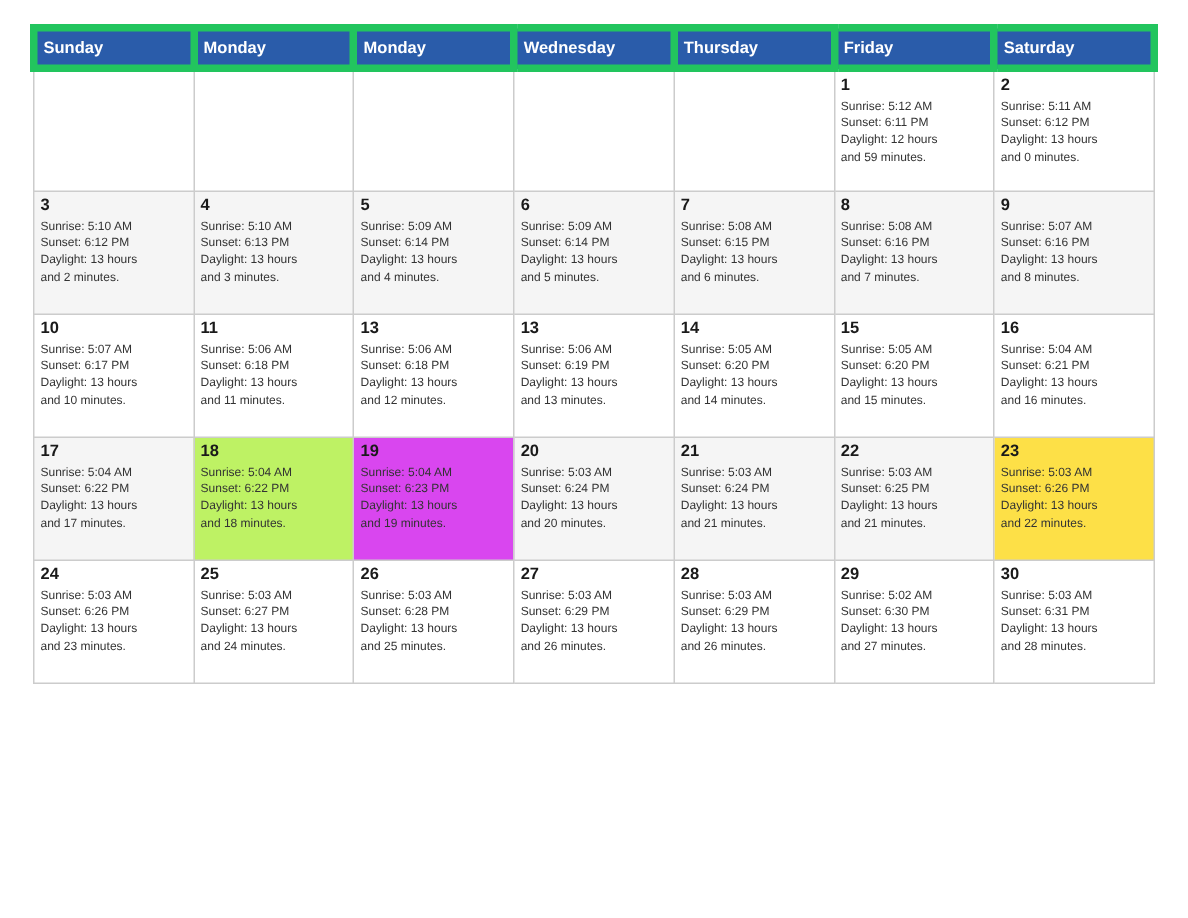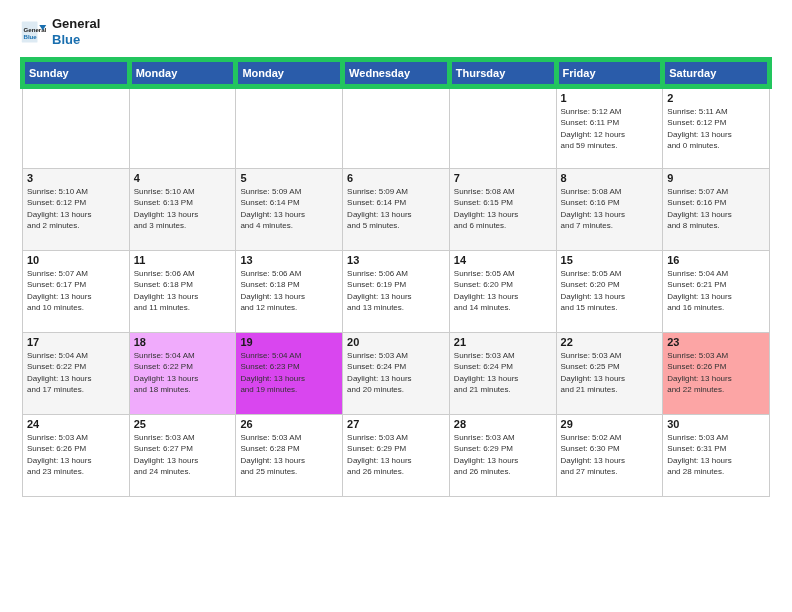--- a/index.html
+++ b/index.html
@@ -91,38 +91,20 @@
       line-height: 1.4;
     }
     .empty-cell {
       background: #fff !important;
     }
   </style>
 </head>
 <body>
 
 <div class="page">
-  <div class="header-section">
-    <div class="logo">
-      <svg class="logo-icon" viewBox="0 0 32 32">
-        <rect x="2" y="4" width="18" height="24" rx="1" fill="#1a6faf" opacity="0.15"></rect>
-        <text x="4" y="16" font-size="7" font-weight="bold" fill="#1a1a1a">General</text>
-        <text x="4" y="24" font-size="7" font-weight="bold" fill="#1a6faf">Blue</text>
-        <polygon points="22,8 30,8 26,14" fill="#1a6faf"></polygon>
-      </svg>
-      <div class="logo-text">
-        <div>General</div>
-        <div><span>Blue</span></div>
-      </div>
-    </div>
-    <div class="title-section">
-      <div class="month-title"></div>
-      <div class="location-title"></div>
-    </div>
-  </div>
 
   <table class="calendar">
     <thead>
       <tr>
       <th>Sunday</th>
           <th>Monday</th>
           <th>Monday</th>
           <th>Wednesday</th>
           <th>Thursday</th>
           <th>Friday</th>
@@ -254,21 +236,21 @@
           </td>
         </tr>
         <tr>
           <td style="background: rgb(245, 245, 245);">
             <span class="day-num">17</span>
             <div class="day-info" style="white-space: pre-line;">Sunrise: 5:04 AM
 Sunset: 6:22 PM
 Daylight: 13 hours
 and 17 minutes.</div>
           </td>
-          <td style="background: #f0abfc;">
+          <td style="background: #bef264;">
             <span class="day-num">18</span>
             <div class="day-info" style="white-space: pre-line;">Sunrise: 5:04 AM
 Sunset: 6:22 PM
 Daylight: 13 hours
 and 18 minutes.</div>
           </td>
           <td style="background: #d946ef;">
             <span class="day-num">19</span>
             <div class="day-info" style="white-space: pre-line;">Sunrise: 5:04 AM
 Sunset: 6:23 PM
@@ -289,21 +271,21 @@
 Daylight: 13 hours
 and 21 minutes.</div>
           </td>
           <td style="background: rgb(245, 245, 245);">
             <span class="day-num">22</span>
             <div class="day-info" style="white-space: pre-line;">Sunrise: 5:03 AM
 Sunset: 6:25 PM
 Daylight: 13 hours
 and 21 minutes.</div>
           </td>
-          <td style="background: #fca5a5;">
+          <td style="background: #fde047;">
             <span class="day-num">23</span>
             <div class="day-info" style="white-space: pre-line;">Sunrise: 5:03 AM
 Sunset: 6:26 PM
 Daylight: 13 hours
 and 22 minutes.</div>
           </td>
         </tr>
         <tr>
           <td>
             <span class="day-num">24</span>

